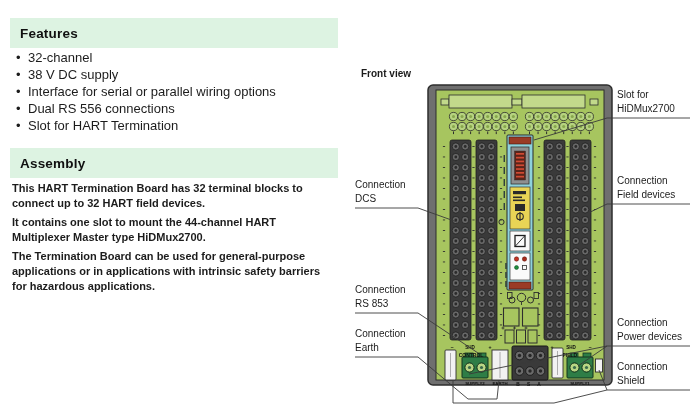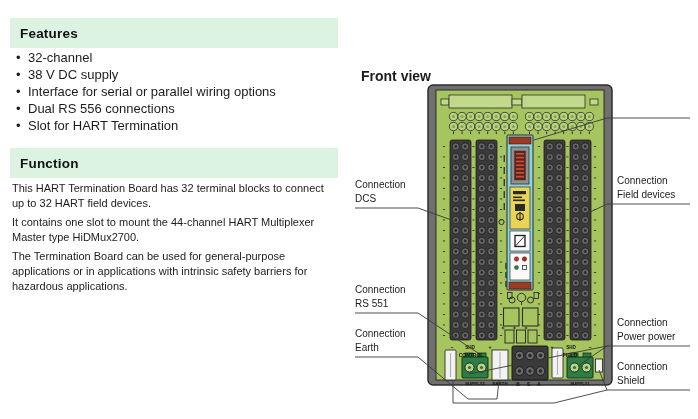--- a/index.html
+++ b/index.html
@@ -8,22 +8,22 @@
   .section-header{position:absolute;width:328px;height:30px;background:#ddf3e2;
         display:flex;align-items:center;box-sizing:border-box;padding-left:10px;}
   .section-header h2{margin:0;font-size:13.5px;font-weight:bold;color:#101010;letter-spacing:.2px;}
   .hdr-features{left:10px;top:18px;}
   .hdr-function{left:10px;top:148px;}
   .hdr-assembly{left:360px;top:10px;}
   .features-list{position:absolute;left:14px;top:49px;margin:0;padding:0;list-style:none;}
   .features-list li{position:relative;font-size:13px;line-height:17px;padding-left:14px;}
   .features-list li::before{content:"\2022";position:absolute;left:2px;top:0;}
   .function-text{position:absolute;left:12px;top:181px;width:330px;}
-  .function-text p{margin:0 17px 4px 0;font-size:11px;line-height:15px;}
-  .front-view{position:absolute;left:361px;top:68px;font-size:14px;font-weight:bold;}
+  .function-text p{margin:0 17px 4px 0;font-size:11px;line-height:15px;font-weight:bold;}
+  .front-view{position:absolute;left:361px;top:68px;font-size:10px;font-weight:bold;}
   .callout{position:absolute;font-size:10px;line-height:13.5px;color:#1c1c1c;white-space:nowrap;}
   .co-slot{left:617px;top:88px;}
   .co-field{left:617px;top:174px;}
   .co-power{left:617px;top:316px;}
   .co-shield{left:617px;top:360px;}
   .co-dcs{left:355px;top:178px;}
   .co-rs485{left:355px;top:283px;}
   .co-earth{left:355px;top:327px;}
   #board-svg{position:absolute;left:349px;top:60px;}
   text{font-family:"Liberation Sans",sans-serif;}
@@ -39,21 +39,21 @@
 
   <ul class="features-list">
     <li>32-channel</li>
     <li>38 V DC supply</li>
     <li>Interface for serial or parallel wiring options</li>
     <li>Dual RS 556 connections</li>
     <li>Slot for HART Termination</li>
   </ul>
 
   <div class="section-header hdr-function">
-    <h2>Function</h2>
+    <h2>Assembly</h2>
   </div>
 
   <div class="function-text">
     <p>This HART Termination Board has 32 terminal blocks to connect up to 32 HART field devices.</p>
     <p>It contains one slot to mount the 44-channel HART Multiplexer Master type HiDMux2700.</p>
     <p>The Termination Board can be used for general-purpose applications or in applications with intrinsic safety barriers for hazardous applications.</p>
   </div>
 
 
   <div class="front-view">Front view</div>
@@ -707,38 +707,42 @@
       <path d="M341 286 H258 L229 306"></path>
       <path d="M258 286 L120 314"></path>
       <path d="M341 330 H258 L250 310"></path>
       <path d="M258 330 L205 343 H104 V321"></path>
       <path d="M6 148 H69 L108 162"></path>
       <path d="M6 253 H69 L129 293"></path>
       <path d="M6 297 H69 L119 339 H148 L150 320"></path>
     </g>
   </svg>
 
+  <div class="callout co-slot">
+    <div>Slot for</div>
+    <div>HiDMux2700</div>
+  </div>
   <div class="callout co-field">
     <div>Connection</div>
     <div>Field devices</div>
   </div>
   <div class="callout co-power">
     <div>Connection</div>
-    <div>Power power</div>
+    <div>Power devices</div>
   </div>
   <div class="callout co-shield">
     <div>Connection</div>
     <div>Shield</div>
   </div>
   <div class="callout co-dcs">
     <div>Connection</div>
     <div>DCS</div>
   </div>
   <div class="callout co-rs485">
     <div>Connection</div>
-    <div>RS 551</div>
+    <div>RS 853</div>
   </div>
   <div class="callout co-earth">
     <div>Connection</div>
     <div>Earth</div>
   </div>
 
 </div>
 
 </body></html>

